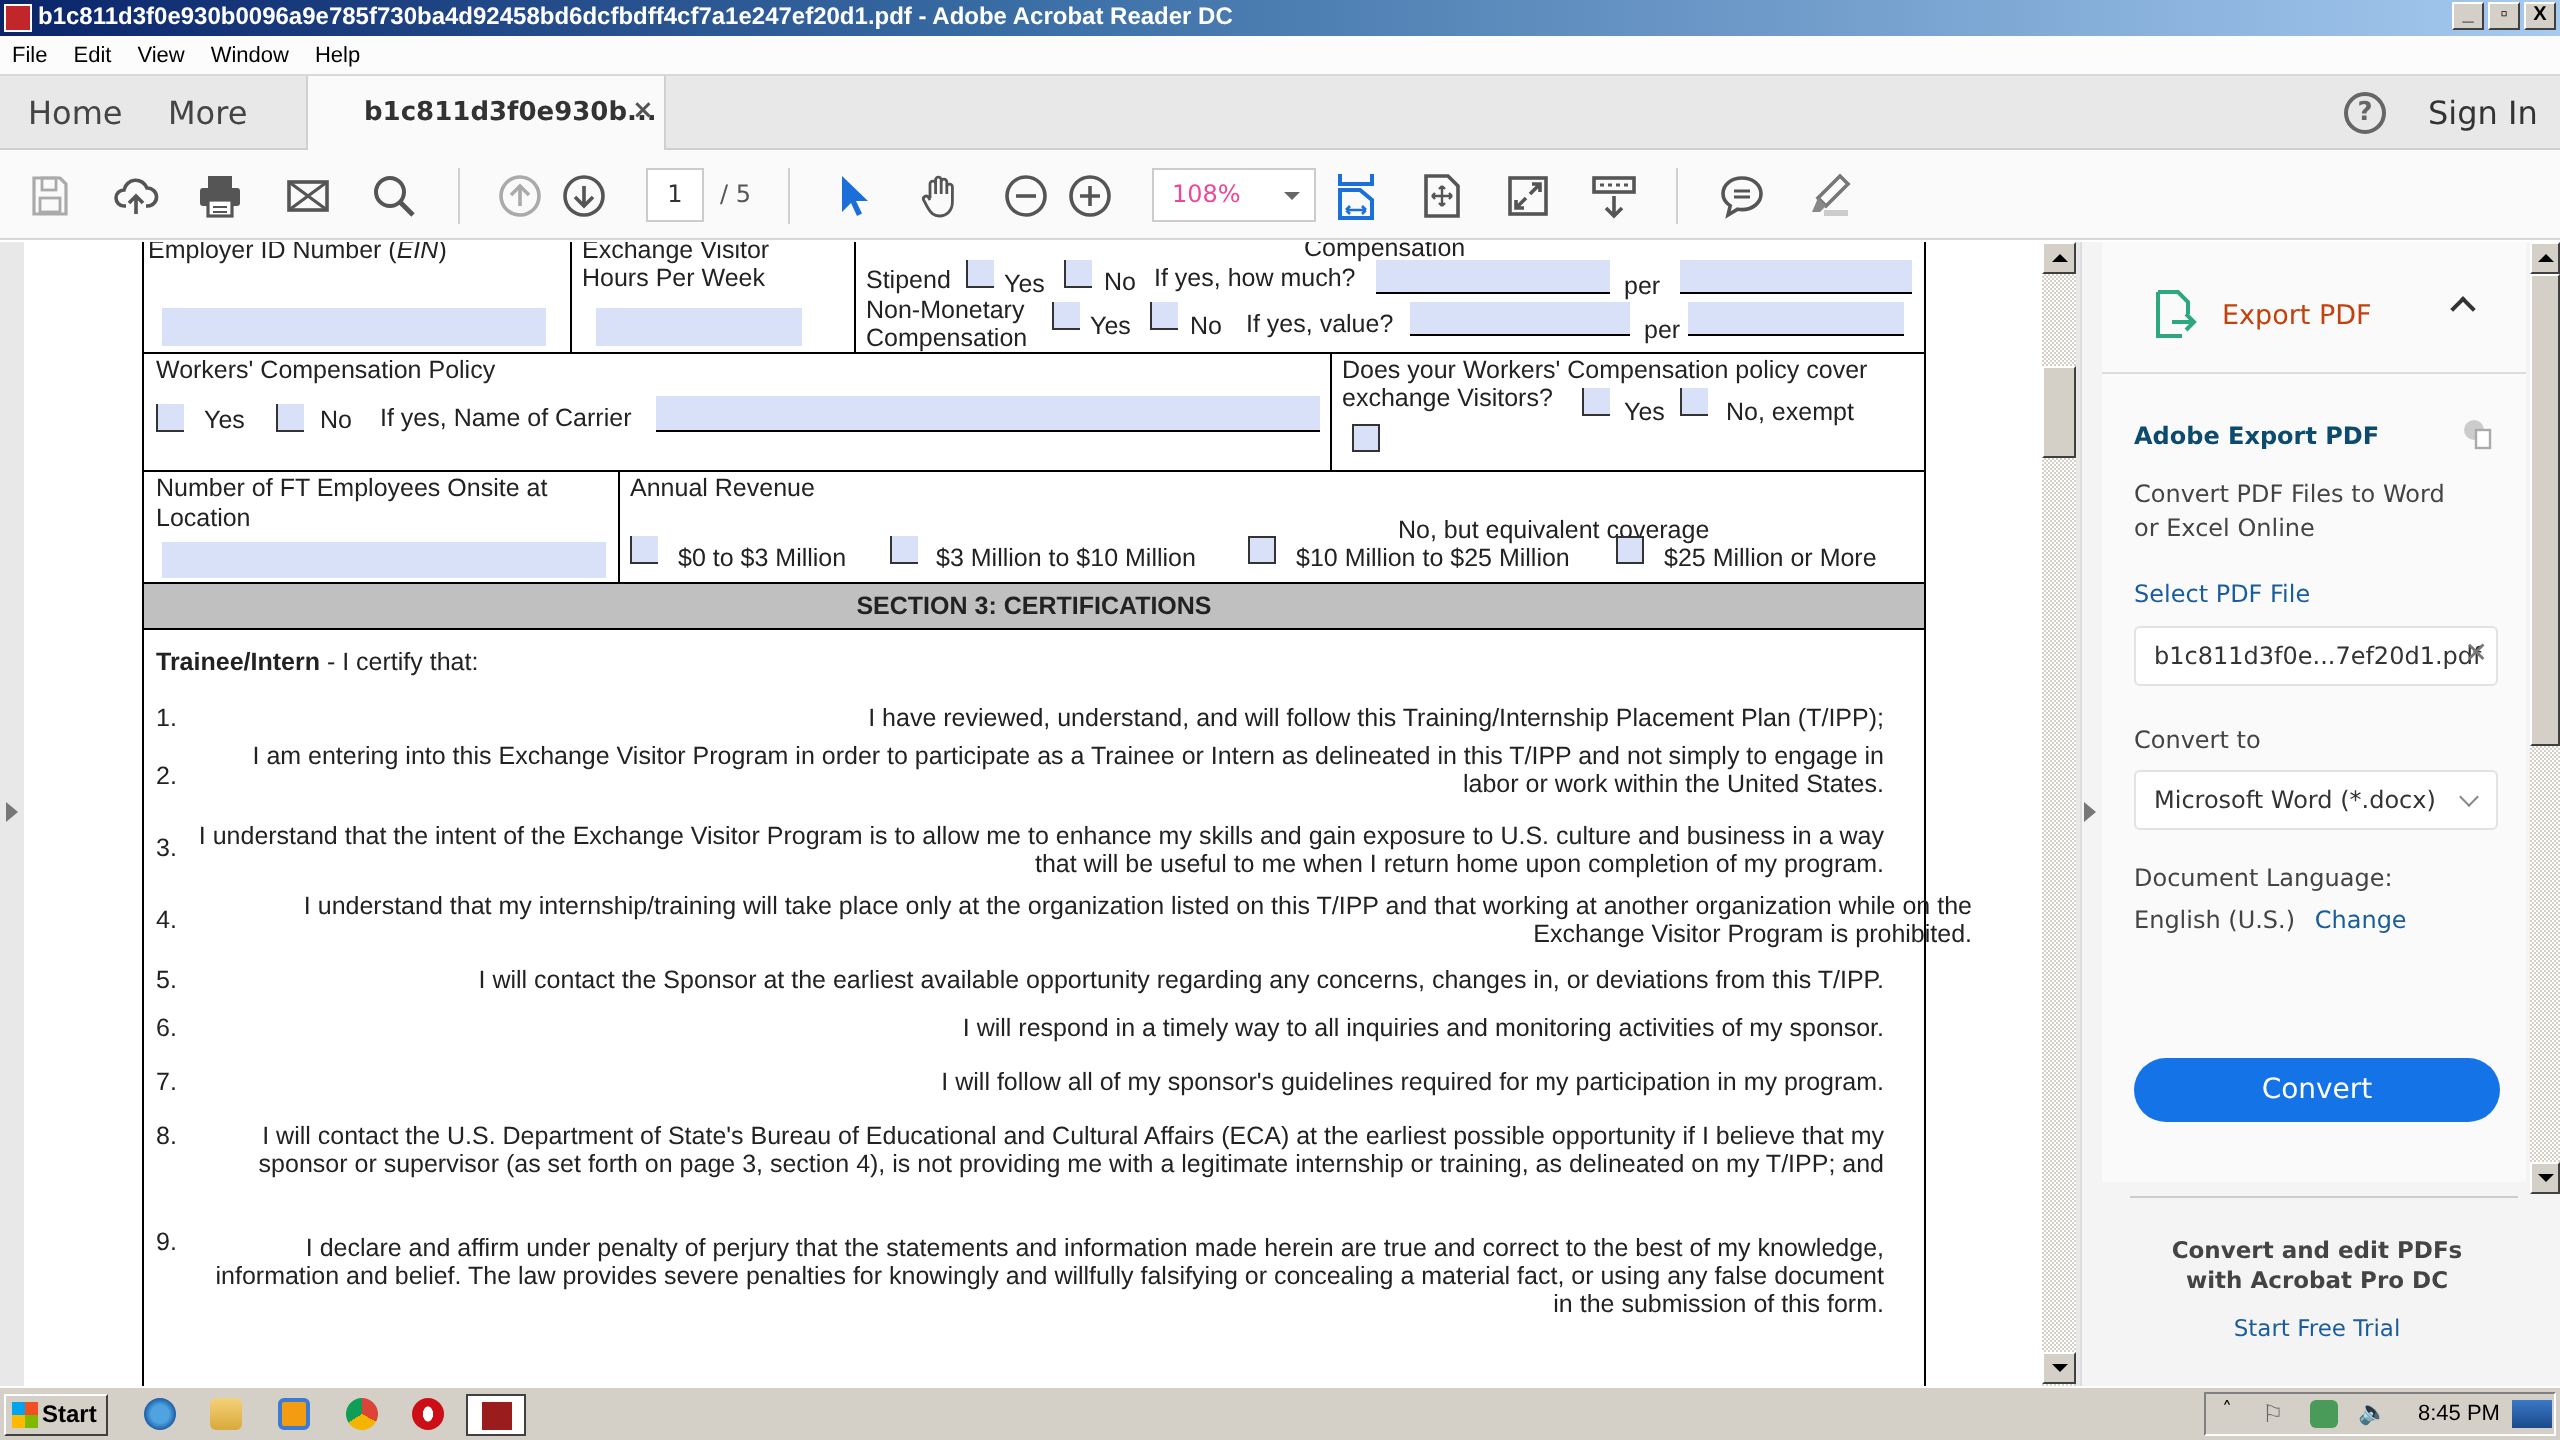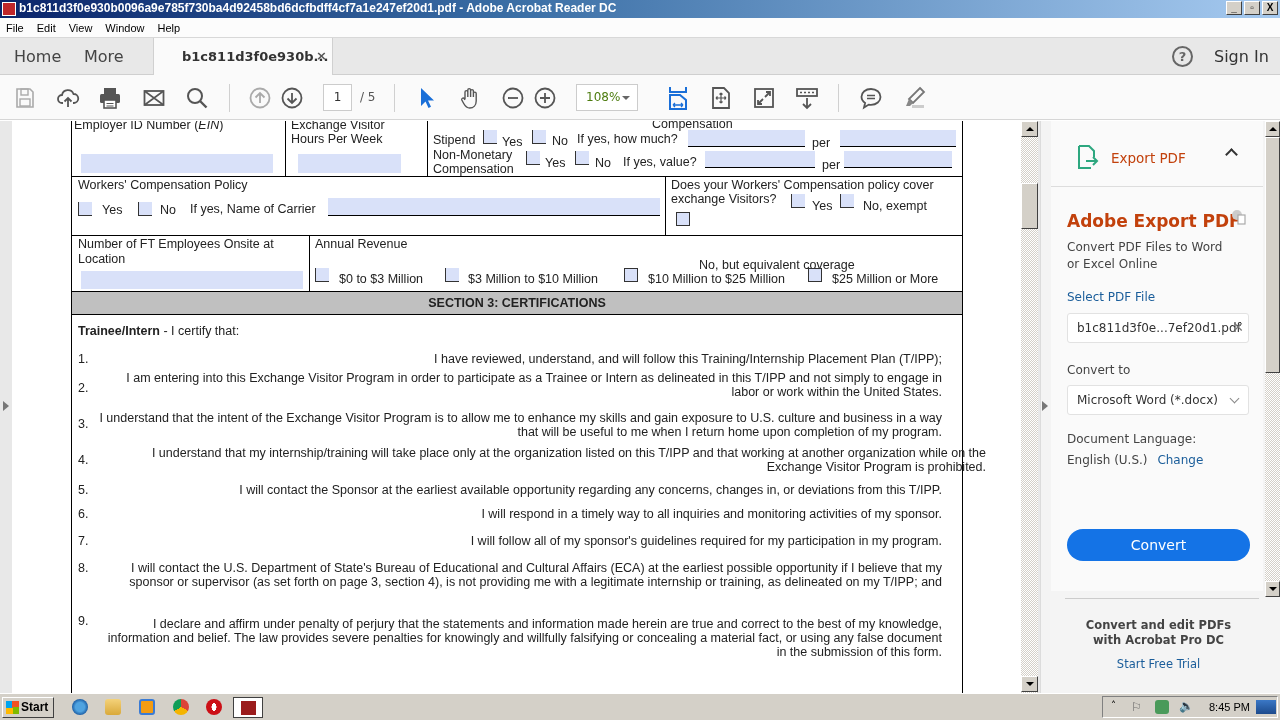--- a/index.html
+++ b/index.html
@@ -26,21 +26,21 @@
   .tabbar .help { position: absolute; left: 1172px; top: 8px; width: 21px; height: 21px; border: 2px solid #666; border-radius: 50%; text-align: center; font-size: 13px; line-height: 17px; color: #666; font-weight: bold; }
   .tabbar .signin { position: absolute; left: 1214px; top: 9px; font-size: 16px; color: #333; }
 
   
   .toolbar { position: absolute; left: 0; top: 75px; width: 1280px; height: 45px; background: #fafafa; border-bottom: 1px solid #d6d6d6; }
   .tb { position: absolute; top: 10px; width: 26px; height: 26px; display: flex; align-items: center; justify-content: center; }
   .tb svg { width: 24px; height: 24px; }
   .tbsep { position: absolute; top: 9px; width: 1px; height: 28px; background: #d0d0d0; }
   .pagebox { position: absolute; left: 323px; top: 9px; width: 29px; height: 27px; border: 1px solid #ccc; background: #fff; font-size: 12px; text-align: center; line-height: 25px; color: #333; }
   .pagetotal { position: absolute; left: 360px; top: 15px; font-size: 12px; color: #555; }
-  .zoombox { position: absolute; left: 576px; top: 9px; width: 62px; height: 27px; border: 1px solid #ccc; background: #fff; font-size: 12px; color: #4d7c0f; line-height: 25px; padding-left: 9px; }
+  .zoombox { position: absolute; left: 576px; top: 9px; width: 82px; height: 27px; border: 1px solid #ccc; background: #fff; font-size: 12px; color: #ec4899; line-height: 25px; padding-left: 9px; }
   .zoombox .caret { position: absolute; right: 7px; top: 11px; width: 0; height: 0; border-left: 4px solid transparent; border-right: 4px solid transparent; border-top: 4px solid #666; }
 
   
   .docarea { position: absolute; left: 0; top: 121px; width: 1040px; height: 572px; background: #fff; overflow: hidden; }
   .leftgutter { position: absolute; left: 0; top: 0; width: 12px; height: 572px; background: #e8e8e8; }
   .leftarrow { position: absolute; left: 3px; top: 280px; width: 0; height: 0; border-top: 5px solid transparent; border-bottom: 5px solid transparent; border-left: 6px solid #777; }
   .vscroll { position: absolute; left: 1021px; top: 0; width: 17px; height: 572px; background: repeating-conic-gradient(#d4d0c8 0% 25%, #fff 0% 50%) 0 0/2px 2px; }
   .sbtn { position: absolute; left: 0; width: 17px; height: 16px; background: #d4d0c8; border: 1px solid; border-color: #fff #404040 #404040 #fff; }
   .sbtn .tri-up { position: absolute; left: 4px; top: 5px; border-left: 4px solid transparent; border-right: 4px solid transparent; border-bottom: 4px solid #000; }
   .sbtn .tri-dn { position: absolute; left: 4px; top: 5px; border-left: 4px solid transparent; border-right: 4px solid transparent; border-top: 4px solid #000; }
@@ -348,21 +348,21 @@
     <div class="rp-head">
       <svg class="ico" width="22" height="24" viewBox="0 0 22 24">
         <path d="M2 1h10l5 5v6" fill="none" stroke="#2da77f" stroke-width="2"></path>
           <path d="M2 1v22h12" fill="none" stroke="#2da77f" stroke-width="2"></path>
           <path d="M9 16h11M16 12l4 4-4 4" fill="none" stroke="#2da77f" stroke-width="2"></path>
       </svg>
       <span class="title">Export PDF</span>
       <span class="chev"></span>
     </div>
     <div class="rp-body">
-      <div style="position:absolute; top:90px; left:0; font-weight:bold; font-size:17px; color:#c2410c;">Adobe Export PDF</div>
+      <div style="position:absolute; top:90px; left:0; font-weight:bold; font-size:12px; color:#0c4a6e;">Adobe Export PDF</div>
       <div style="position:absolute; top:88px; left:164px; width:14px; height:14px;">
         <svg width="16" height="16" viewBox="0 0 16 16">
             <circle cx="6" cy="6" r="5" fill="#ccc"></circle>
             <rect x="7" y="6" width="7" height="9" fill="#fff" stroke="#aaa" stroke-width="1.2"></rect>
           </svg>
       </div>
       <div style="position:absolute; top:119px; left:0;">Convert PDF Files to Word</div>
       <div style="position:absolute; top:136px; left:0;">or Excel Online</div>
       <div style="position:absolute; top:169px; left:0; color:#1a5d9a;">Select PDF File</div>
       <div style="position:absolute; top:192px; left:0; width:182px; height:30px; background:#fff; border:1px solid #e2e2e2; border-radius:3px;">

